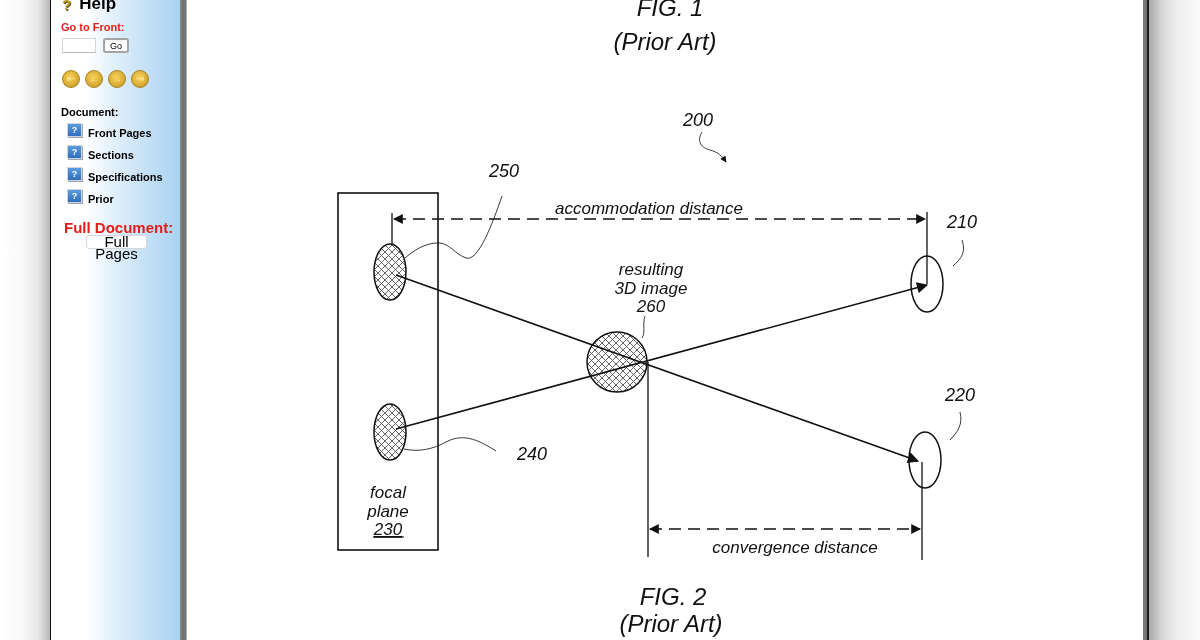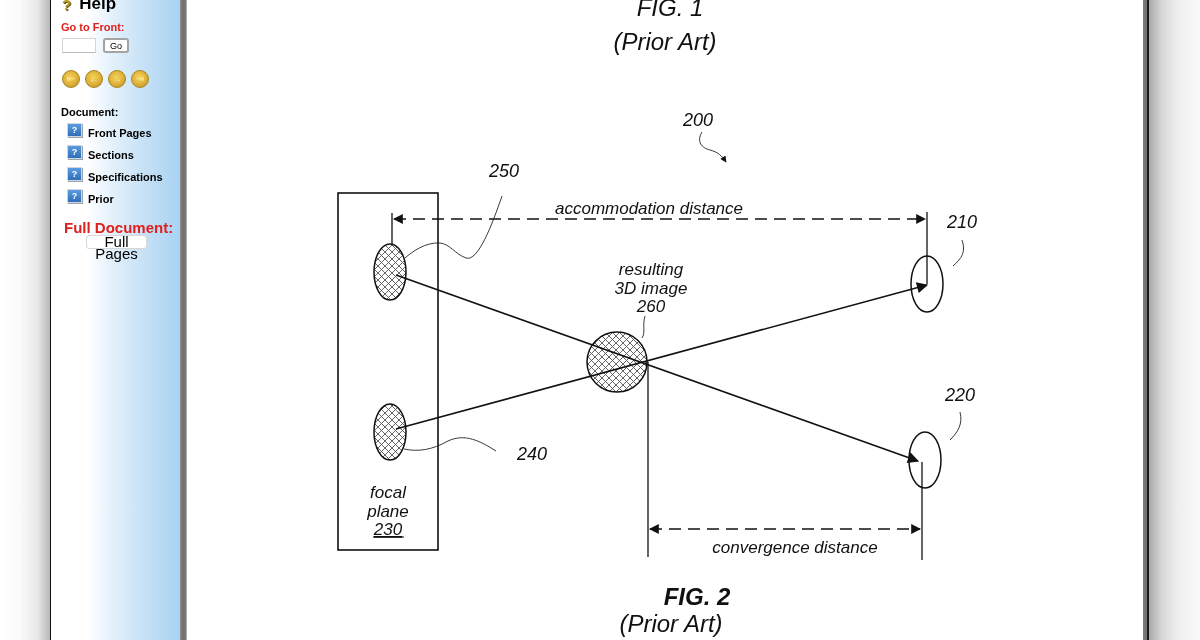--- a/index.html
+++ b/index.html
@@ -143,14 +143,14 @@
   <text class="dlabel" x="651" y="312" font-size="17" text-anchor="middle">260</text>
   <text class="dlabel" x="960" y="401" font-size="18" text-anchor="middle">220</text>
   <text class="dlabel" x="532" y="460" font-size="18" text-anchor="middle">240</text>
   <text class="dlabel" x="388" y="498" font-size="17" text-anchor="middle">focal</text>
   <text class="dlabel" x="388" y="517" font-size="17" text-anchor="middle">plane</text>
   <text class="dlabel" x="388" y="535" font-size="17" text-anchor="middle" text-decoration="underline">230</text>
   <line x1="373" y1="537" x2="404" y2="537" stroke="#111" stroke-width="1"></line>
   <text class="dlabel" x="795" y="553" font-size="17" text-anchor="middle">convergence distance</text>
 </svg>
 
-<div class="fig-title" style="left:577px; top:585px;font-weight:bold;">FIG. 2</div>
+<div class="fig-title" style="left:553px; top:585px;">FIG. 2</div>
 <div class="fig-title" style="left:551px; top:612px;">(Prior Art)</div>
 
 </body></html>

